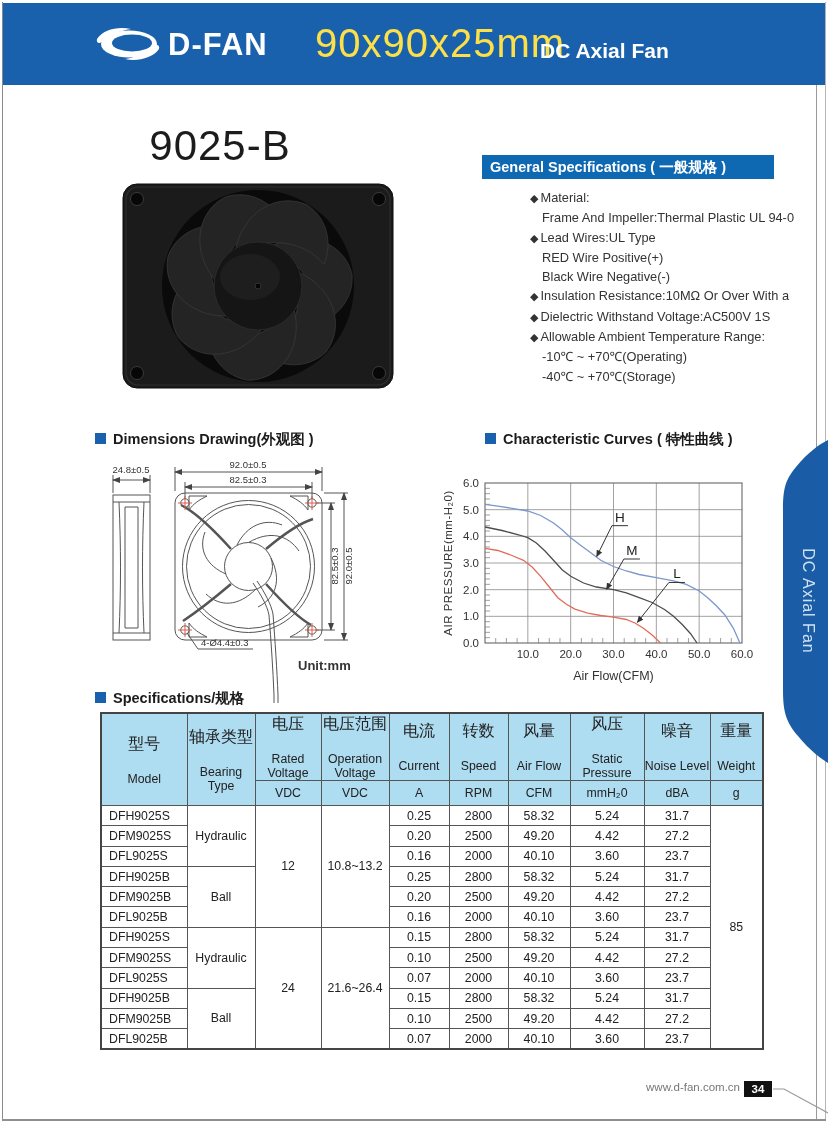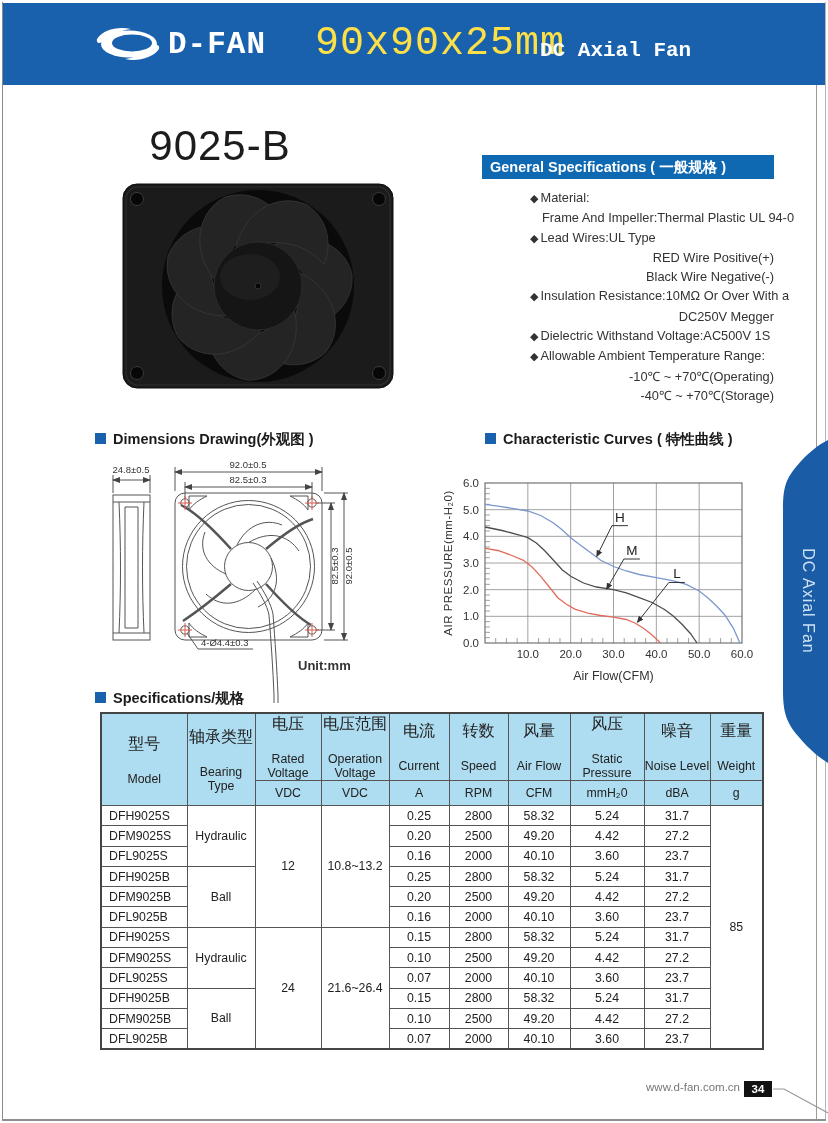--- a/index.html
+++ b/index.html
@@ -6,39 +6,39 @@
   .page{position:relative;width:828px;height:1123px;background:#ffffff;overflow:hidden;
         font-family:"Liberation Sans", sans-serif;color:#222;}
   
   .edge{position:absolute;background:#9a9a9a;}
   .edge.left{left:2px;top:2px;width:1px;height:1118px;background:#8a8a8a;}
   .edge.right-outer{left:825px;top:2px;width:1px;height:1118px;background:#b5b5b5;}
   .edge.right-rule{left:816px;top:85px;width:1px;height:1035px;background:#9a9a9a;}
   .edge.bottom{left:2px;top:1119px;width:824px;height:2px;background:#8f8f8f;}
 
   
-  .header{position:absolute;left:3px;top:3px;width:822px;height:82px;background:#1961ad;font-family:Liberation Mono, monospace;}
+  .header{position:absolute;left:3px;top:3px;width:822px;height:82px;background:#1961ad;}
   .header .logo{position:absolute;left:92px;top:22px;}
   .brand{position:absolute;left:165px;top:24px;color:#fff;font-size:31px;font-weight:bold;letter-spacing:1px;}
   .size-title{position:absolute;left:312px;top:18px;color:#fde047;font-size:40px;font-weight:normal;letter-spacing:1px;}
   .subtitle{position:absolute;left:537px;top:36px;color:#fff;font-size:21px;font-weight:bold;}
 
   .model-title{position:absolute;left:100px;top:122px;width:240px;text-align:center;
                font-size:42px;color:#1c1c1c;letter-spacing:1px;}
 
   .fan-photo{position:absolute;left:112px;top:180px;}
 
   
   .gspec{position:absolute;left:482px;top:155px;width:292px;}
   .gspec .bar{background:#0e68b2;color:#fff;font-size:14.5px;font-weight:bold;
               padding:4px 0 4px 8px;height:16px;line-height:16px;}
   .gspec .list{margin-top:9px;font-size:12.8px;color:#333;}
   .gspec .line{line-height:19.3px;white-space:nowrap;margin-left:48px;}
   .gspec .line .dm{color:#333;font-size:11px;margin-right:2px;}
-  .gspec .line.sub{padding-left:12px;text-align:right;}
+  .gspec .line.sub{padding-left:12px;}
 
   .sec-title{position:absolute;font-size:14.5px;font-weight:bold;color:#1b1b1b;}
   .sec-title .sq{display:inline-block;width:11px;height:11px;background:#1961ad;margin-right:7px;}
   #dims-title{left:95px;top:430px;}
   #curves-title{left:485px;top:430px;}
   #table-title{left:95px;top:689px;}
 
   .dims-svg{position:absolute;left:85px;top:455px;}
   .chart-svg{position:absolute;left:440px;top:450px;}
   svg text{font-family:"Liberation Sans", sans-serif;}
@@ -114,21 +114,20 @@
 
   <div class="gspec">
     <div class="bar">General Specifications ( 一般规格 )</div>
     <div class="list" id="gspec-list">
         <div class="line"><span class="dm">◆</span>Material:</div>
         <div class="line sub">Frame And Impeller:Thermal Plastic UL 94-0</div>
         <div class="line"><span class="dm">◆</span>Lead Wires:UL Type</div>
         <div class="line sub">RED Wire Positive(+)</div>
         <div class="line sub">Black Wire Negative(-)</div>
         <div class="line"><span class="dm">◆</span>Insulation Resistance:10MΩ Or Over With a</div>
-        <div class="line sub">DC250V Megger</div>
         <div class="line"><span class="dm">◆</span>Dielectric Withstand Voltage:AC500V 1S</div>
         <div class="line"><span class="dm">◆</span>Allowable Ambient Temperature Range:</div>
         <div class="line sub">-10℃ ~ +70℃(Operating)</div>
         <div class="line sub">-40℃ ~ +70℃(Storage)</div>
       </div>
   </div>
 
   <div class="sec-title" id="curves-title">
     <span class="sq"></span><span>Characteristic Curves ( 特性曲线 )</span>
   </div>

